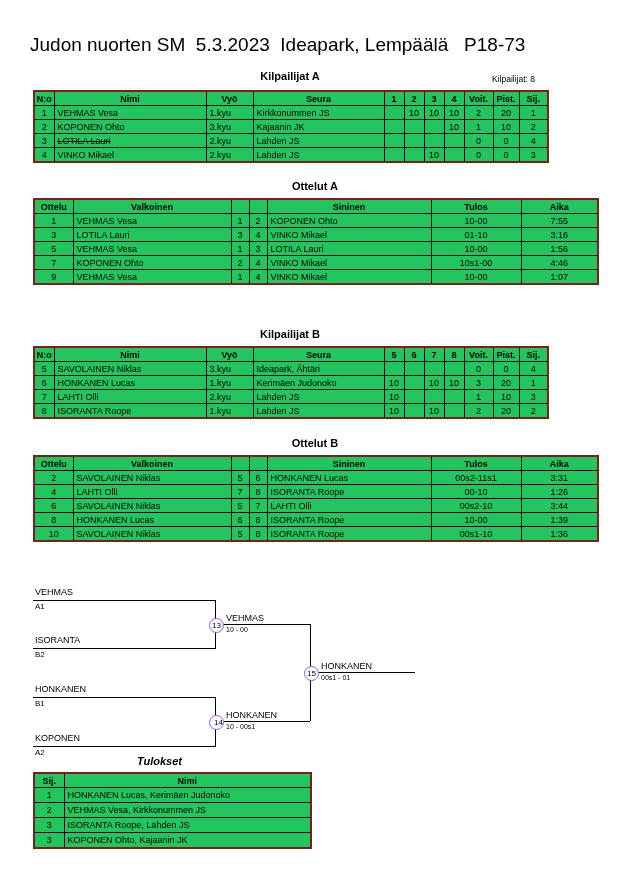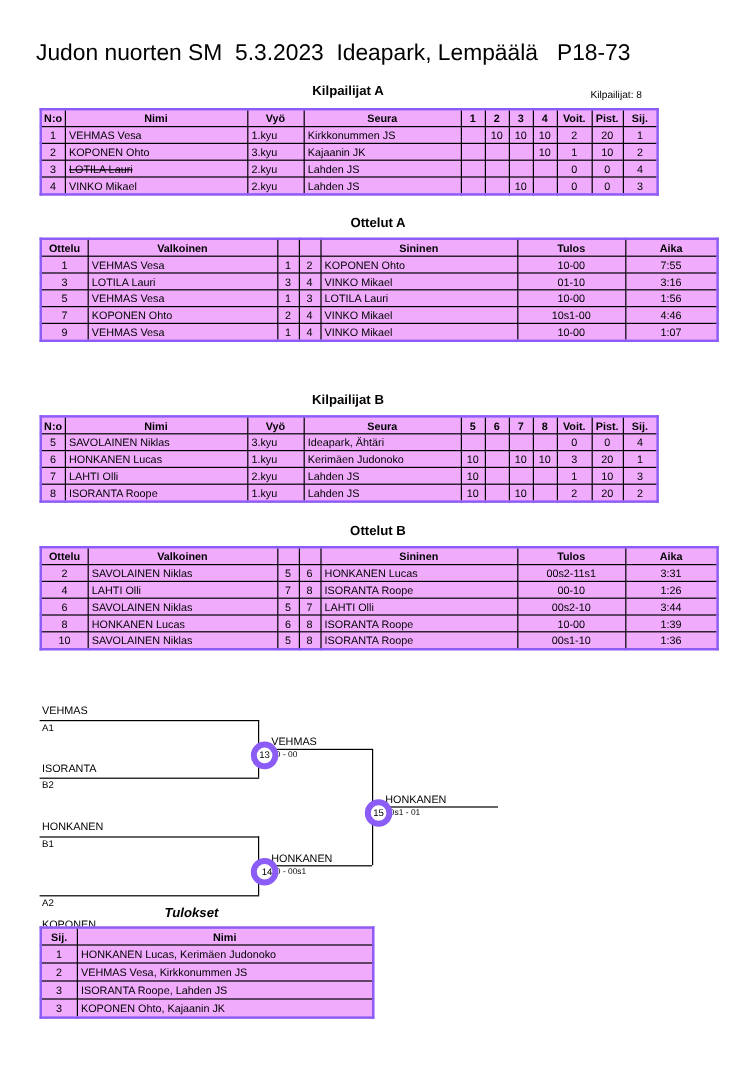--- a/index.html
+++ b/index.html
@@ -1,34 +1,34 @@
 <!DOCTYPE html>
 <html><head>
 <meta charset="utf-8">
 <style>
   html,body{margin:0;padding:0;}
   body{width:630px;height:891px;background:#fff;font-family:"Liberation Sans",sans-serif;color:#000;position:relative;overflow:hidden;}
   .abs{position:absolute;}
   .page-title{left:30px;top:34px;font-size:19px;font-weight:normal;white-space:pre;}
   .sec-title{font-size:11px;font-weight:bold;text-align:center;}
   .note{font-size:8.5px;text-align:center;}
-  table{border-collapse:collapse;table-layout:fixed;position:absolute;background:#f0abfc;border:2px solid #8b5cf6;}
+  table{border-collapse:collapse;table-layout:fixed;position:absolute;background:#22c55e;border:2px solid #7f1d1d;}
   th,td{border:1px solid #000;font-size:9px;height:13px;padding:0;overflow:hidden;white-space:nowrap;vertical-align:middle;}
   th{font-weight:bold;text-align:center;}
   td.l{text-align:left;padding-left:3px;}
   td.c{text-align:center;}
   .struck{text-decoration:line-through;}
   table.res td{height:14px;}
   .hline{position:absolute;border-top:1px solid #000;height:0;}
   .vline{position:absolute;border-left:1px solid #000;width:0;}
   .bname{position:absolute;font-size:9px;}
   .bseed{position:absolute;font-size:8px;}
   .bwin{position:absolute;font-size:9px;}
   .bscore{position:absolute;font-size:7px;}
-  .mnum{position:absolute;width:13px;height:13px;border:5px solid #8b5cf6;border-radius:50%;background:#fff;font-size:8px;line-height:13px;text-align:center;z-index:2;}
+  .mnum{position:absolute;width:13px;height:13px;border:1px solid #8b5cf6;border-radius:50%;background:#fff;font-size:8px;line-height:13px;text-align:center;z-index:2;}
 </style>
 </head>
 <body>
 
 <div class="abs page-title">Judon nuorten SM  5.3.2023  Ideapark, Lempäälä   P18-73</div>
 <div class="abs note" style="left:430px;top:74px;width:167px;">Kilpailijat: 8</div>
 
 <div class="abs sec-title" style="left:33px;top:70px;width:514px;">Kilpailijat A</div>
 <table style="left:33px;top:90px;width:514px;">
 <colgroup>
@@ -344,21 +344,21 @@
   <div class="bseed" style="left:2px;top:67px;">B2</div>
   <div class="vline" style="left:182px;top:17px;height:48px;"></div>
   <div class="hline" style="left:182px;top:41px;width:95px;"></div>
   <div class="mnum" style="left:176px;top:35px;">13</div>
   <div class="bwin" style="left:193px;top:30px;">VEHMAS</div>
   <div class="bscore" style="left:193px;top:43px;">10 - 00</div>
 
   <div class="bname" style="left:2px;top:101px;">HONKANEN</div>
   <div class="hline" style="left:0;top:114px;width:183px;"></div>
   <div class="bseed" style="left:2px;top:116px;">B1</div>
-  <div class="bname" style="left:2px;top:150px;margin-top:32px;">KOPONEN</div>
+  <div class="bname" style="left:2px;top:150px;">KOPONEN</div>
   <div class="hline" style="left:0;top:163px;width:183px;"></div>
   <div class="bseed" style="left:2px;top:165px;">A2</div>
   <div class="vline" style="left:182px;top:114px;height:49px;"></div>
   <div class="hline" style="left:182px;top:138px;width:95px;"></div>
   <div class="mnum" style="left:176px;top:132px;text-align:right;">14</div>
   <div class="bwin" style="left:193px;top:127px;">HONKANEN</div>
   <div class="bscore" style="left:193px;top:140px;">10 - 00s1</div>
 
   <div class="vline" style="left:277px;top:41px;height:97px;"></div>
   <div class="hline" style="left:277px;top:89px;width:105px;"></div>

